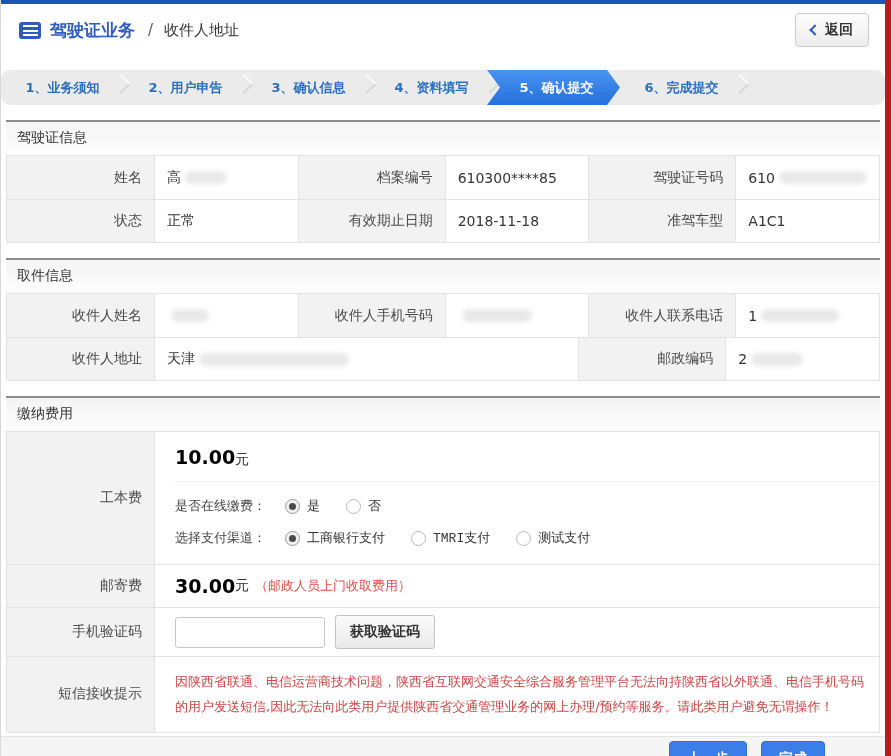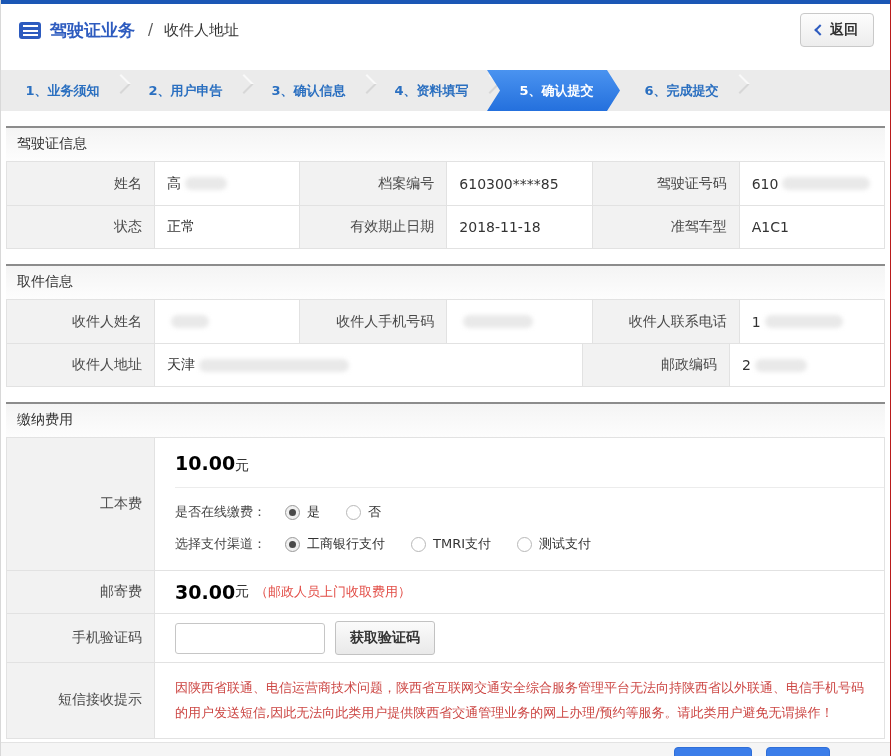--- a/index.html
+++ b/index.html
@@ -1,37 +1,37 @@
 <!DOCTYPE html>
 <html><head>
 <meta charset="utf-8">
 <style>
   * { margin:0; padding:0; box-sizing:border-box; }
   html,body { width:891px; }
   body {
     font-family:"DejaVu Sans","Liberation Sans",sans-serif;
     font-size:14px; color:#333; background:#fff;
   }
-  .page { width:891px; height:756px; border-left:1px solid #d8d8d8; border-right:1px solid #b91c1c; background:#fff; overflow:hidden; }
+  .page { width:891px; height:756px; border-left:1px solid #d8d8d8; border-right:6px solid #b91c1c; background:#fff; overflow:hidden; }
   .topbar { height:4px; background:#1b57b5; }
 
   
   .header { height:52px; display:flex; align-items:center; justify-content:space-between; padding:0 16px 0 18px; }
   .hleft { display:flex; align-items:center; gap:9px; }
   .form-icon { width:22px; height:17px; background:#2d5bbf; border-radius:3px; position:relative; }
   .form-icon::before { content:""; position:absolute; left:4px; top:3px; right:3px; bottom:3px; background:
      repeating-linear-gradient(#fff 0 2px, #2d5bbf 2px 4.5px); }
   .htitle { color:#2d5bbf; font-size:17px; font-weight:bold; }
   .hsep { color:#555; font-size:15px; margin:0 2px 0 4px; }
   .hsub { color:#333; font-size:15px; }
   .back-btn { display:flex; align-items:center; gap:6px; background:linear-gradient(#fdfdfd,#ededed); border:1px solid #c9c9c9; border-radius:4px; padding:7px 15px; font-size:14px; font-weight:bold; color:#333; cursor:pointer; }
   .chev-left { width:8px; height:8px; border-left:2px solid #2d5bbf; border-bottom:2px solid #2d5bbf; transform:rotate(45deg); }
 
   
-  .steps { height:41px; background:#ebebeb; display:flex; margin-top:14px; position:relative; }
+  .steps { height:35px; background:#ebebeb; display:flex; margin-top:14px; position:relative;border-radius:9px; }
   .step { width:123px; display:flex; align-items:center; justify-content:center; font-size:13px; font-weight:bold; color:#2a6fc0; position:relative; }
   .step .sep { position:absolute; right:-4px; top:7px; width:14px; height:14px; border-top:2px solid #f9f9f9; border-right:2px solid #d7d7d7; transform:rotate(45deg); z-index:1; }
   .step.active { background:linear-gradient(#4a93f0,#2470dd); color:#fff;
      clip-path:polygon(0 0, calc(100% - 13px) 0, 100% 50%, calc(100% - 13px) 100%, 0 100%, 13px 50%);
      margin-left:-6px; padding-left:6px; width:133px; z-index:2; }
 
   
   .section { margin:15px 5px 0 5px; }
   .sec-head { border-top:2px solid #8c8c8c; background:linear-gradient(#f4f4f4,#fdfdfd); padding:7px 11px 8px; font-weight:normal; font-size:14px; color:#333; }
   .grid { border:1px solid #e2e2e2; border-top:1px solid #e2e2e2; }
@@ -176,21 +176,21 @@
   <div class="section">
     <div class="sec-head">缴纳费用</div>
     <div class="grid">
 
       <div class="grow">
         <div class="fee-label">工本费</div>
         <div class="fee-val">
           <div class="cost-top">
             <span class="amount">10.00</span><span class="yuan">元</span>
           </div>
-          <div style="padding:8px 0 10px;">
+          <div style="padding:8px 0 10px;font-family:Liberation Mono, monospace;">
             <div class="opt-line">
               <span class="opt-q">是否在线缴费：</span>
               <span class="radio-item">
                   <span class="radio on"></span>
                   <span>是</span>
                 </span>
               <span class="radio-item">
                   <span class="radio"></span>
                   <span>否</span>
                 </span>

